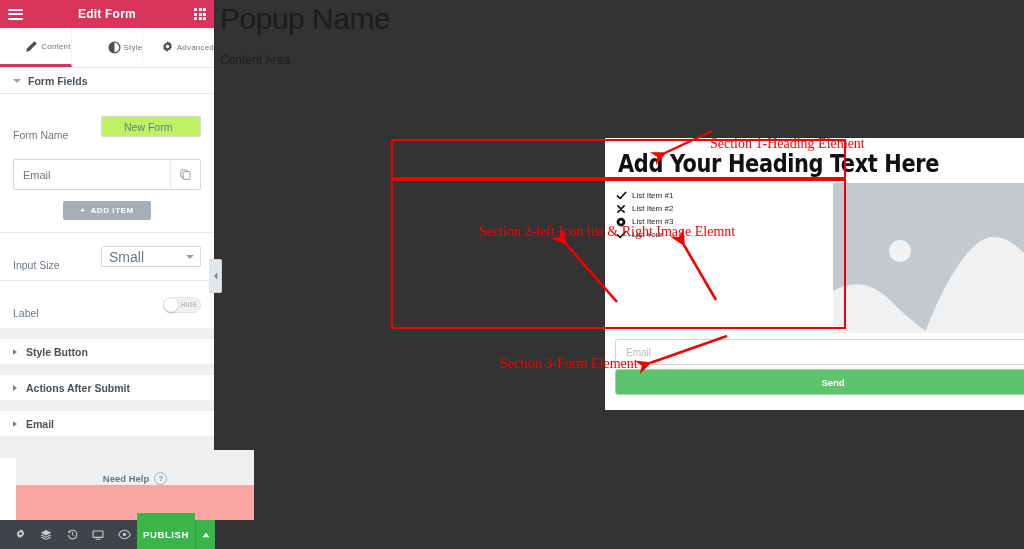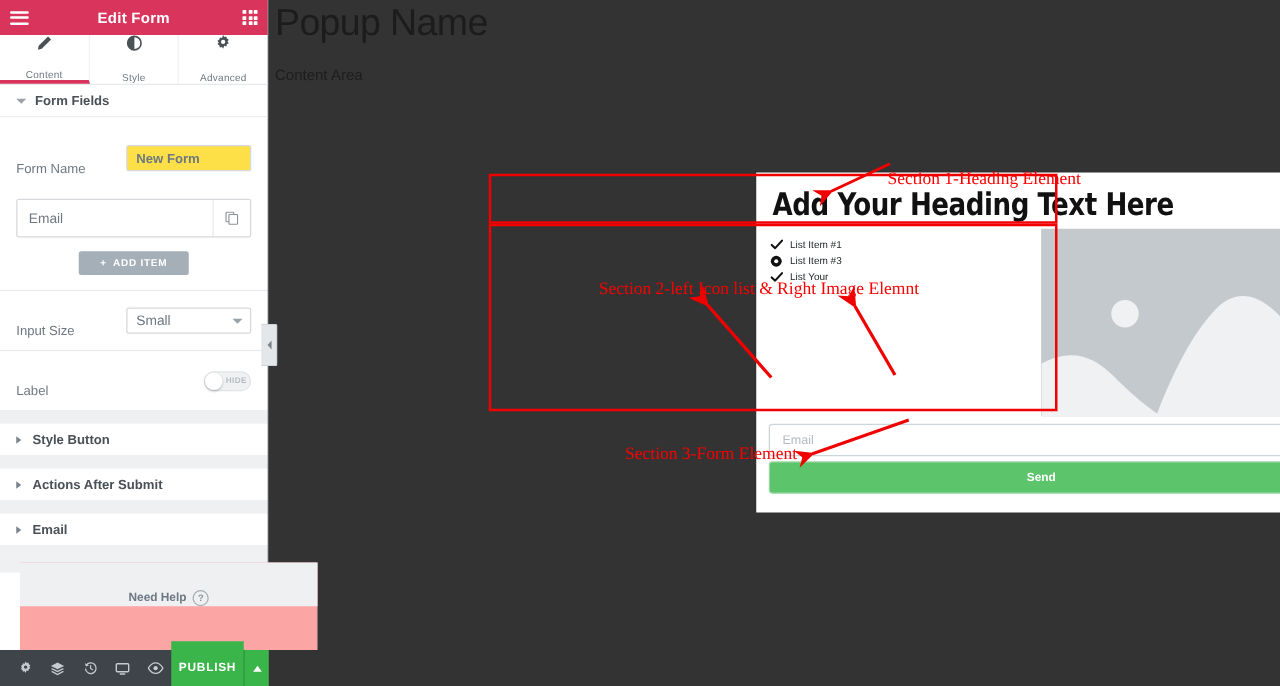--- a/index.html
+++ b/index.html
@@ -32,63 +32,63 @@
     color:#ffffff;font-size:12px;font-weight:bold;letter-spacing:.2px;
     position:absolute;left:0;right:0;text-align:center;pointer-events:none;
   }
   .hamburger{width:15px;height:11px;display:flex;flex-direction:column;justify-content:space-between;z-index:2;cursor:pointer;}
   .hamburger i{display:block;height:2px;background:#fff;border-radius:1px;}
   .grid-icon{display:grid;grid-template-columns:repeat(3,3px);grid-template-rows:repeat(3,3px);gap:1.5px;z-index:2;cursor:pointer;}
   .grid-icon i{background:#fff;border-radius:.5px;display:block;width:3px;height:3px;}
 
   
   #tabs{height:39px;display:flex;background:#fff;border-bottom:1px solid #e6e9ec;}
-  .tab{flex:1;display:flex;flex-direction:column;align-items:center;justify-content:space-between;
+  .tab{flex:1;display:flex;flex-direction:row;align-items:center;justify-content:flex-end;
        gap:3px;cursor:pointer;position:relative;border-right:1px solid #f1f2f4;}
   .tab:last-child{border-right:none;}
   .tab .tlabel{font-size:8px;color:#6d7882;letter-spacing:.2px;}
   .tab.active{border-bottom:3px solid #d9345c;}
   .tab .ticon svg{display:block;}
 
   
   .sec-head{
     height:25px;display:flex;align-items:center;gap:7px;padding:0 13px;
     font-size:10.5px;font-weight:bold;color:#495157;background:#fff;
     border-bottom:1px solid #e6e9ec;cursor:pointer;
   }
   .caret-down{width:0;height:0;border-left:4px solid transparent;border-right:4px solid transparent;border-top:4px solid #9aa1a8;}
   .caret-right{width:0;height:0;border-top:3.5px solid transparent;border-bottom:3.5px solid transparent;border-left:4px solid #7a838b;}
 
   .row{display:flex;align-items:center;padding:9px 13px;background:#fff;}
   .row .lbl{font-size:10.5px;color:#6d7882;flex:1;margin-top:17px;}
   .txtinput{
-    width:100px;height:21px;border:1px solid #d5d8dc;border-radius:2px;background:#fde047;
-    font-size:10.5px;color:#6d7882;padding:0 7px;box-sizing:border-box;
-    display:flex;align-items:center;font-weight:bold;
+    width:100px;height:21px;border:1px solid #d5d8dc;border-radius:2px;background:#bef264;
+    font-size:10.5px;color:#6d7882;padding:0 22px;box-sizing:border-box;
+    display:flex;align-items:center;
   }
   .divider{height:1px;background:#e6e9ec;}
   .gap{height:9px;background:#fff;}
 
   
   .repeater{padding:0 13px;background:#fff;}
   .rep-item{
     display:flex;align-items:stretch;border:1px solid #d5d8dc;border-radius:2px;height:29px;
     background:#fff;
   }
   .rep-item .name{flex:1;display:flex;align-items:center;padding:0 9px;font-size:11px;color:#6d7882;}
   .rep-item .dup{width:29px;border-left:1px solid #e6e9ec;display:flex;align-items:center;justify-content:center;cursor:pointer;}
   .add-item{
     margin:11px auto 0;width:88px;height:19px;background:#a4afb7;border-radius:2px;
     color:#fff;font-size:8px;font-weight:bold;letter-spacing:.6px;
     display:flex;align-items:center;justify-content:center;gap:5px;cursor:pointer;
   }
 
   .select{
     width:100px;height:21px;border:1px solid #d5d8dc;border-radius:2px;background:#fff;
-    font-size:11px;color:#6d7882;padding:0 6px 0 7px;box-sizing:border-box;
+    font-size:14px;color:#6d7882;padding:0 6px 0 7px;box-sizing:border-box;
     display:flex;align-items:center;justify-content:space-between;cursor:pointer;
   }
   .toggle{
     width:38px;height:16px;border-radius:9px;background:#f0f1f3;border:1px solid #e1e3e6;
     display:flex;align-items:center;cursor:pointer;box-sizing:border-box;position:relative;
   }
   .toggle .knob{width:14px;height:14px;border-radius:50%;background:#fff;box-shadow:0 1px 2px rgba(0,0,0,.25);margin-left:0;}
   .toggle .ttxt{font-size:6.5px;color:#b7bcc2;font-weight:bold;letter-spacing:.3px;flex:1;text-align:center;}
 
   .accordion{
@@ -177,20 +177,28 @@
 
       <div id="two-col">
         <div id="col-left">
           <div class="li">
             <span class="ic">
               <svg width="11" height="11" viewBox="0 0 16 16">
                   <path d="M2 8.6 L6 12.4 L14 3.6" stroke="#111" stroke-width="2.4" fill="none" stroke-linecap="round" stroke-linejoin="round"></path>
                 </svg>
             </span>
             <span class="tx">List Item #1</span>
+          </div>
+          <div class="li">
+            <span class="ic">
+              <svg width="10" height="10" viewBox="0 0 16 16">
+                  <path d="M3 3 L13 13 M13 3 L3 13" stroke="#111" stroke-width="2.6" stroke-linecap="round"></path>
+                </svg>
+            </span>
+            <span class="tx">List Item #2</span>
           </div>
           <div class="li">
             <span class="ic">
               <svg width="10" height="10" viewBox="0 0 16 16">
                   <circle cx="8" cy="8" r="7" fill="#111"></circle>
                   <circle cx="8" cy="8" r="2.6" fill="#fff"></circle>
                 </svg>
             </span>
             <span class="tx">List Item #3</span>
           </div>

